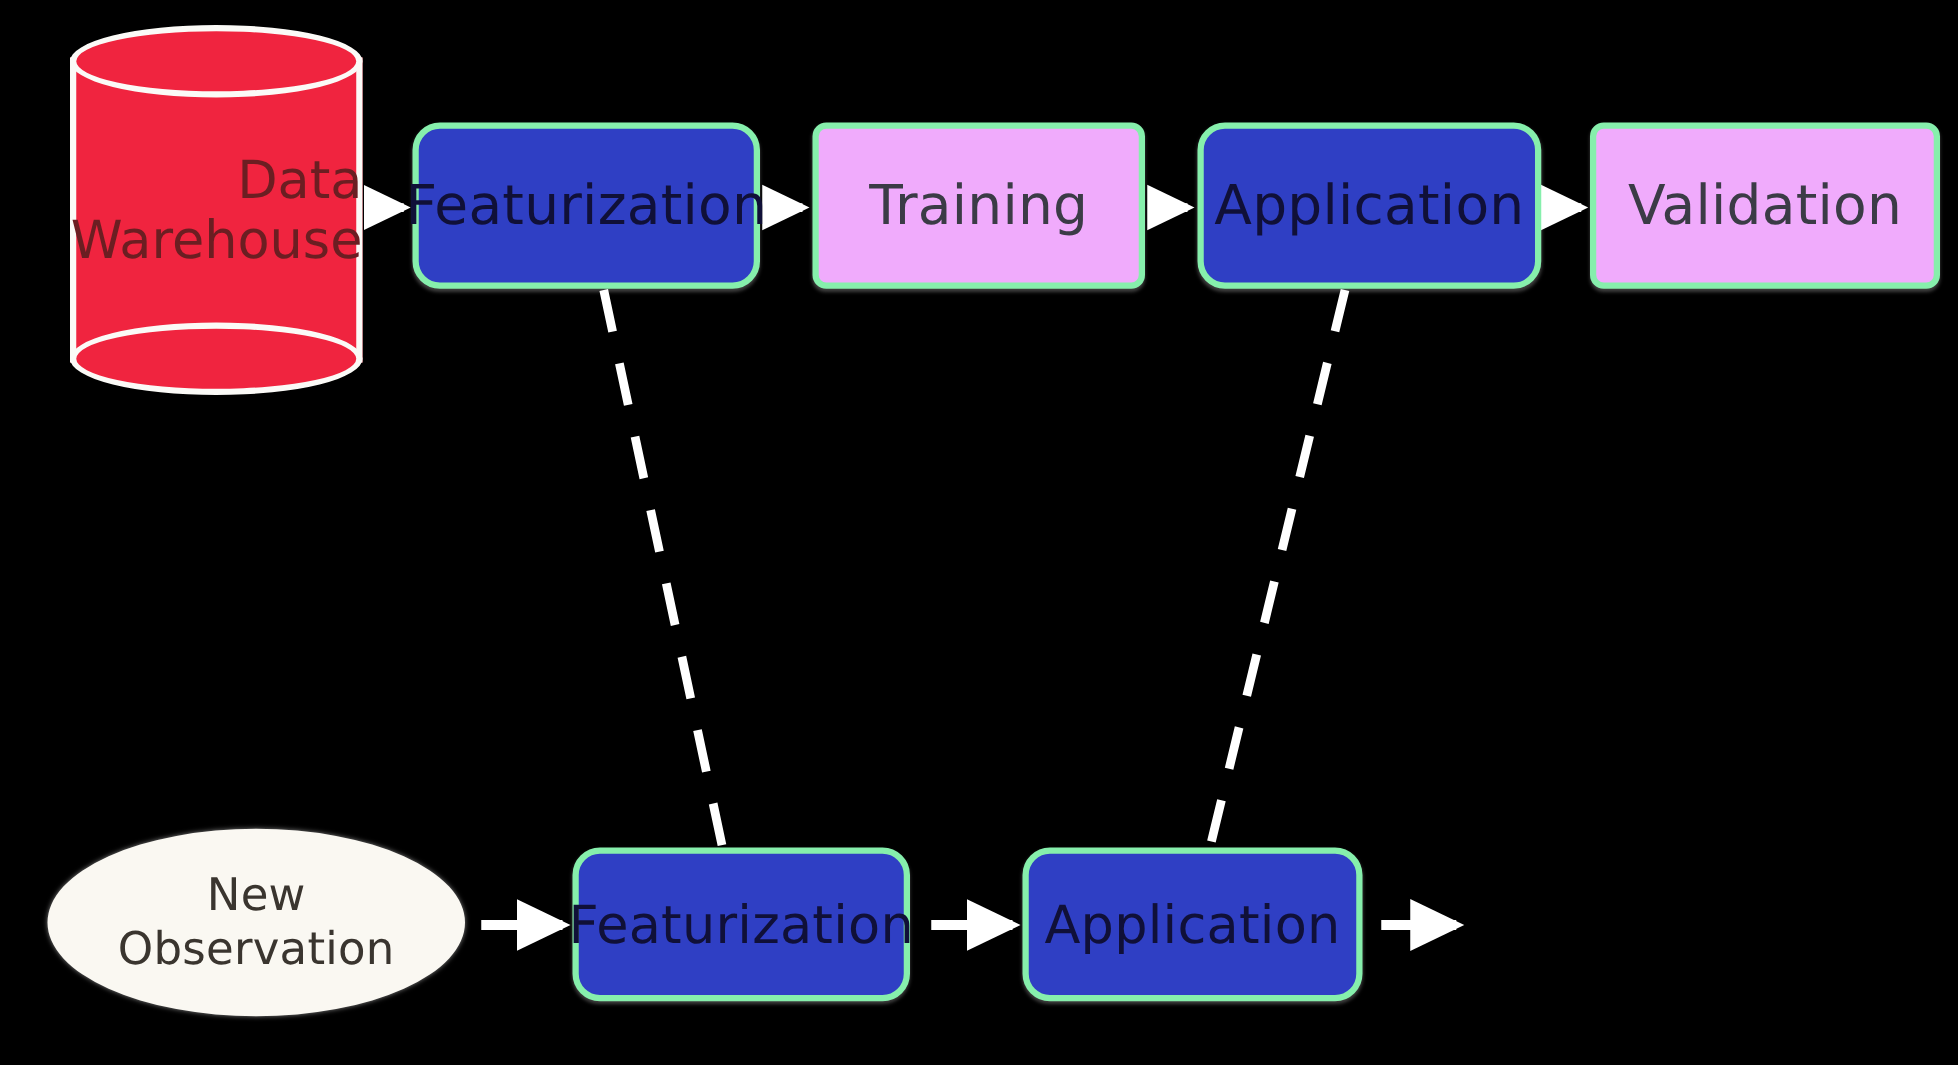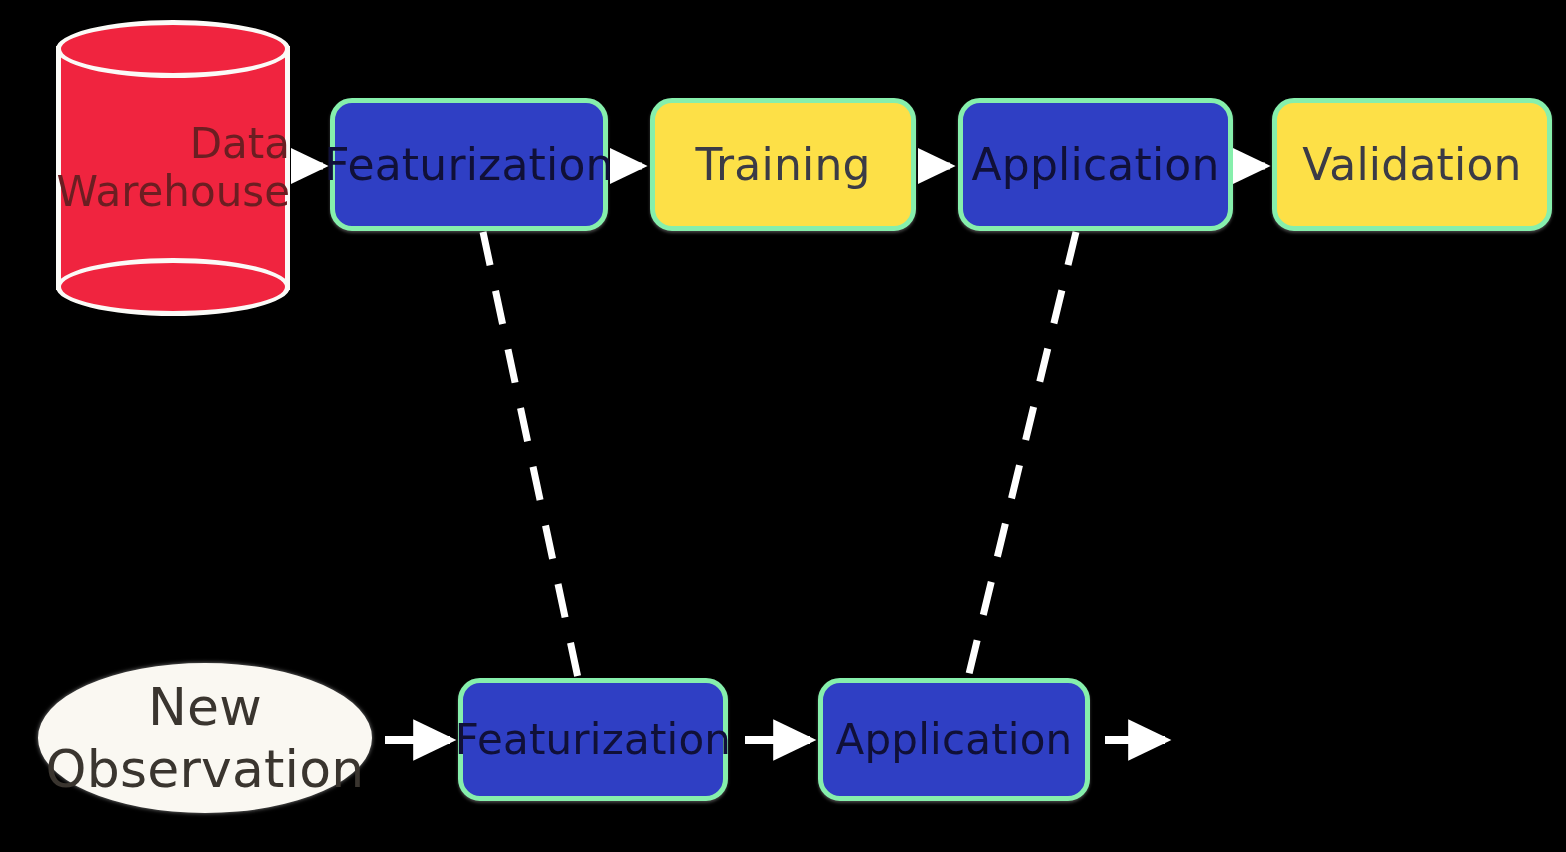--- a/index.html
+++ b/index.html
@@ -45,40 +45,41 @@
   .box {
     border-radius: 22px;
     border: 5px solid #86efac;
     box-shadow: 0 2px 3px rgba(255,255,255,0.25);
   }
   .box-blue {
     background: #2F3FC4;
     color: #101038;
   }
   .box-grey {
-    background: #fde047;
+    background: #f0abfc;
     color: #3B3B46;
+    border-radius: 11px;
   }
   .box .node-label {
     font-size: 44px;
     font-weight: 400;
   }
   .box-small .node-label {
     font-size: 42px;
   }
   
   .ellipse {
     border-radius: 50%;
     background: #FAF8F2;
     color: #3A352F;
     border: 3px solid #FAF8F2;
     box-shadow: 0 0 4px rgba(255,255,255,0.5);
   }
   .ellipse .node-label {
-    font-size: 52px;
+    font-size: 36px;
     font-weight: 400;
     line-height: 1.2;
   }
   
   .cylinder {
     position: absolute;
     z-index: 3;
   }
   .cyl-body {
     position: absolute;

